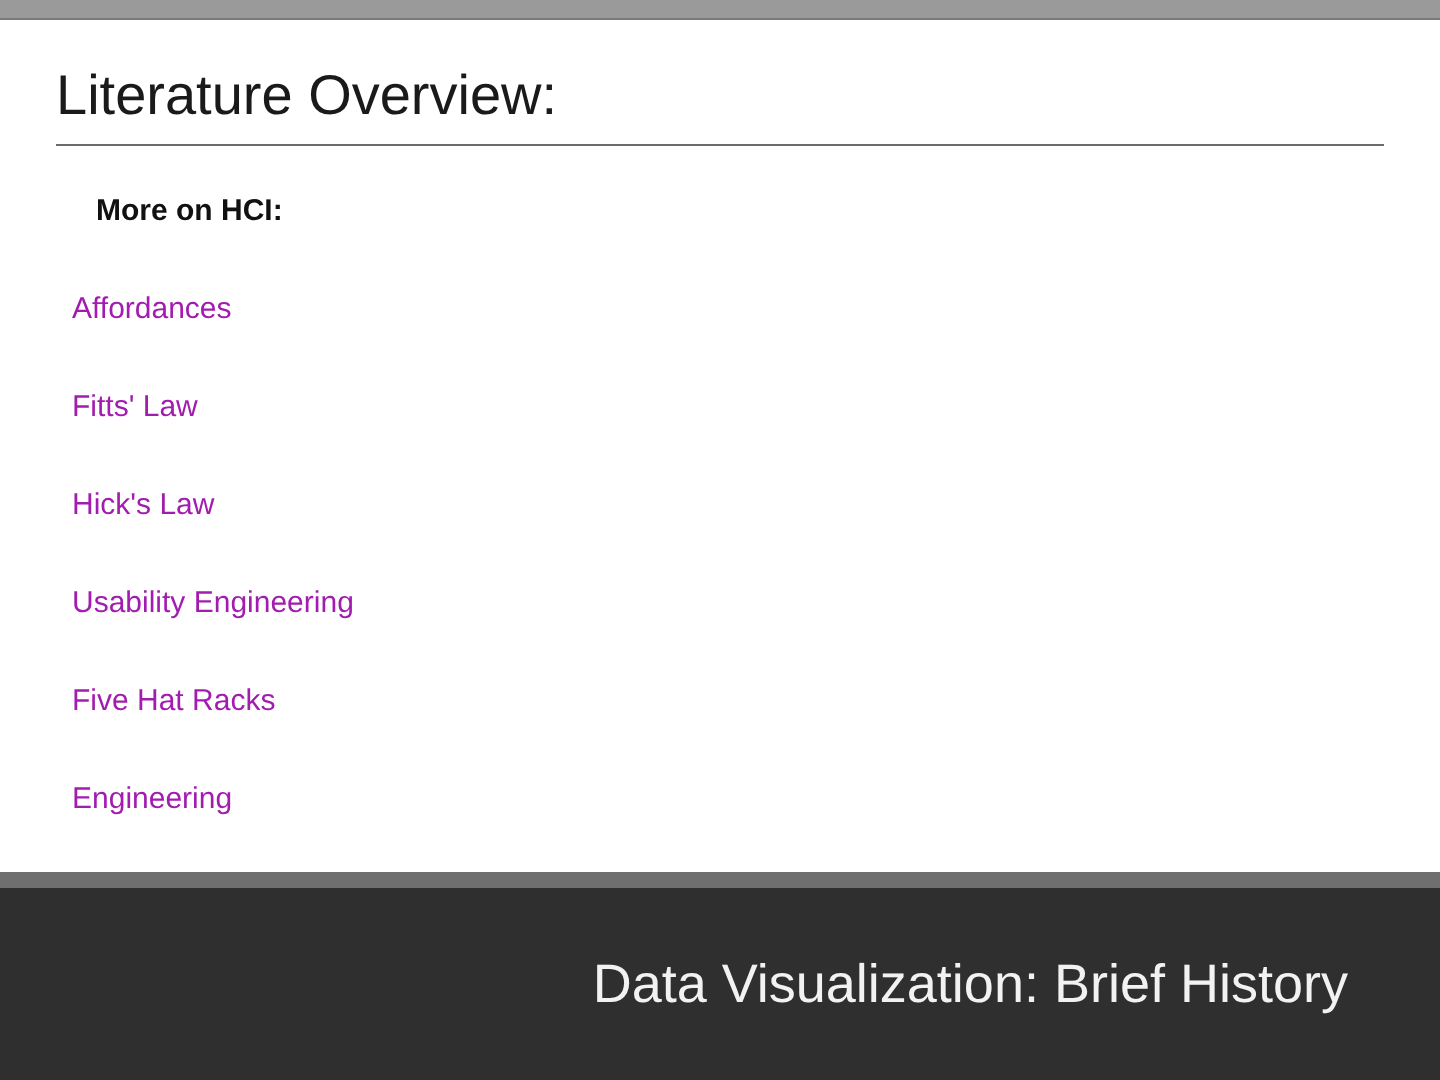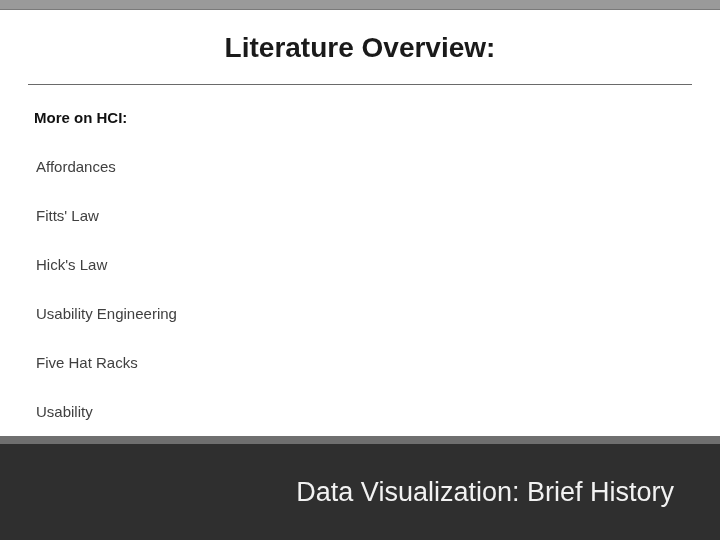--- a/index.html
+++ b/index.html
@@ -19,40 +19,39 @@
       width: 100%;
       height: 10px;
       background: #9a9a9a;
       border-bottom: 1px solid #7a7a7a;
     }
     .content {
       padding: 22px 28px 0 28px;
     }
     .title {
       font-size: 28px;
-      font-weight: 700;
+      font-weight: 400;
       color: #1a1a1a;
-      margin-bottom: 20px;
-      text-align: center;
+      margin-bottom: 8px;
     }
     .title-underline {
       border-bottom: 1px solid #6a6a6a;
       margin-bottom: 24px;
     }
     .subheading {
       font-size: 15px;
       font-weight: 700;
       color: #111;
       margin-bottom: 18px;
-      margin-left: 6px;
+      margin-left: 20px;
     }
     .item {
       font-size: 15px;
       font-weight: 400;
-      color: #404040;
+      color: #a21caf;
       margin-bottom: 16px;
       margin-left: 8px;
       margin-top: 32px;
     }
     .footer {
       position: absolute;
       bottom: 0;
       left: 0;
       width: 100%;
       height: 104px;
@@ -86,21 +85,21 @@
   <h1 class="title">Literature Overview:</h1>
   <div class="title-underline"></div>
 
   <div class="subheading">More on HCI:</div>
 
   <div class="item">Affordances</div>
   <div class="item">Fitts' Law</div>
   <div class="item">Hick's Law</div>
   <div class="item">Usability Engineering</div>
   <div class="item">Five Hat Racks</div>
-  <div class="item">Usability</div>
+  <div class="item">Engineering</div>
 </div>
 
 <div class="footer">
   <div class="footer-band-light"></div>
   <div class="footer-band-dark">
     <div class="footer-title">Data Visualization: Brief History</div>
   </div>
 </div>
 
 </body></html>

